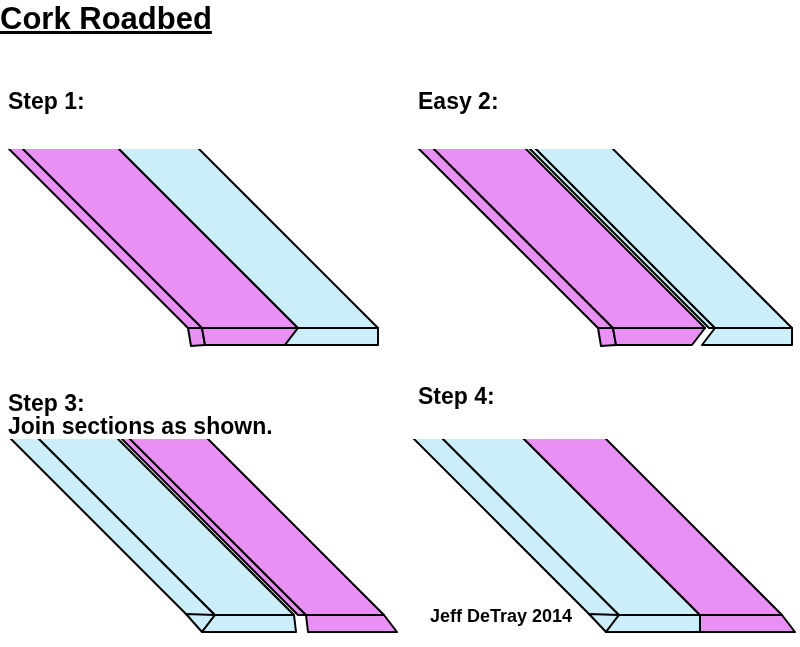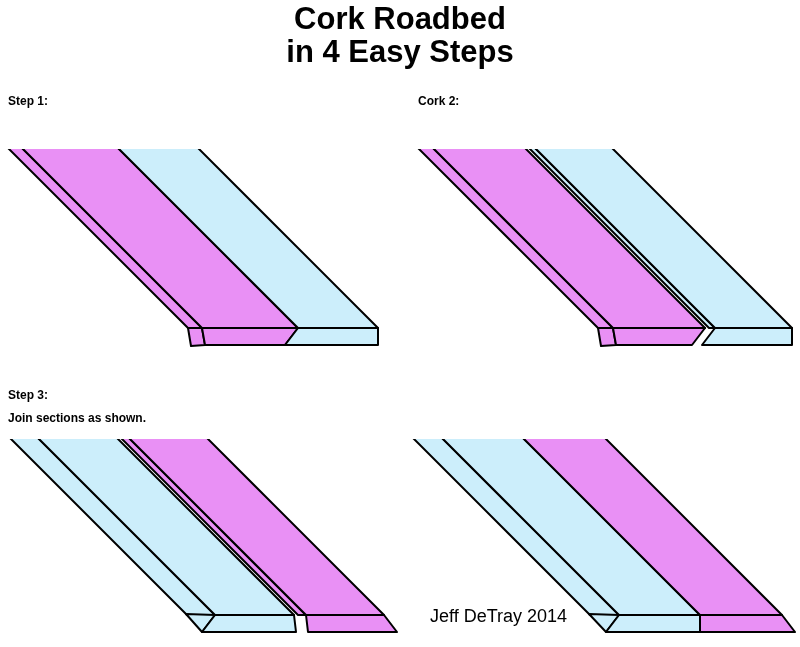--- a/index.html
+++ b/index.html
@@ -6,64 +6,65 @@
   body {
     width: 800px; height: 647px;
     background: #ffffff;
     font-family: "Liberation Sans", sans-serif;
     position: relative;
     overflow: hidden;
   }
   .page { position: absolute; inset: 0; }
   .title {
     position: absolute; left: 0; right: 0; top: 2px;
-    text-align: center;
+    text-align: left;
     font-weight: bold; font-size: 31px; line-height: 33px;
     color: #000;
+    text-decoration: underline;
   }
   .step-label {
     position: absolute;
-    font-weight: bold; font-size: 12px; line-height: 23px;
+    font-weight: bold; font-size: 23px; line-height: 23px;
     color: #000; white-space: nowrap;
   }
   .step-label-1 { left: 8px;   top: 90px;  }
   .step-label-2 { left: 418px; top: 90px;  }
-  .step-label-3 { left: 8px;   top: 384px; }
+  .step-label-3 { left: 8px;   top: 392px; }
   .step-label-4 { left: 418px; top: 385px; }
   .attribution {
     position: absolute; left: 430px; top: 606px;
-    font-weight: normal; font-size: 18px; color: #000;
+    font-weight: bold; font-size: 18px; color: #000;
     white-space: nowrap;
   }
   svg.diagrams { position: absolute; left: 0; top: 0; }
 </style>
 </head>
 <body>
 
 <div class="page">
 
   <div class="title">
     <div>Cork Roadbed</div>
-    <div>in 4 Easy Steps</div>
   </div>
 
   <div class="step-label step-label-1">
     <div>Step 1:</div>
   </div>
 
   <div class="step-label step-label-2">
-    <div>Cork 2:</div>
+    <div>Easy 2:</div>
   </div>
 
   <div class="step-label step-label-3">
     <div>Step 3:</div>
     <div>Join sections as shown.</div>
   </div>
 
   <div class="step-label step-label-4">
+    <div>Step 4:</div>
   </div>
 
   <svg class="diagrams" width="800" height="647" viewBox="0 0 800 647">
     <defs>
       <clipPath id="rowTop">
           <rect x="0" y="149" width="800" height="200"></rect>
         </clipPath>
       <clipPath id="rowBottom">
           <rect x="0" y="439" width="800" height="196"></rect>
         </clipPath>

